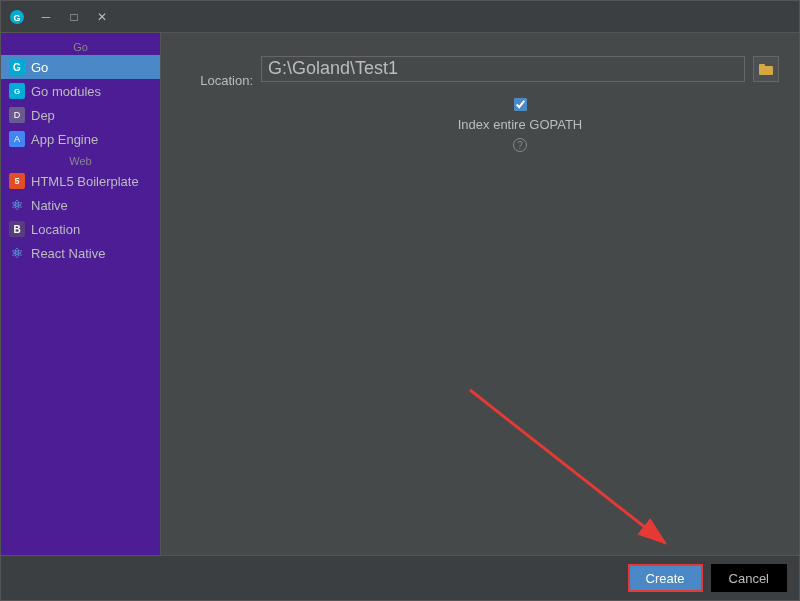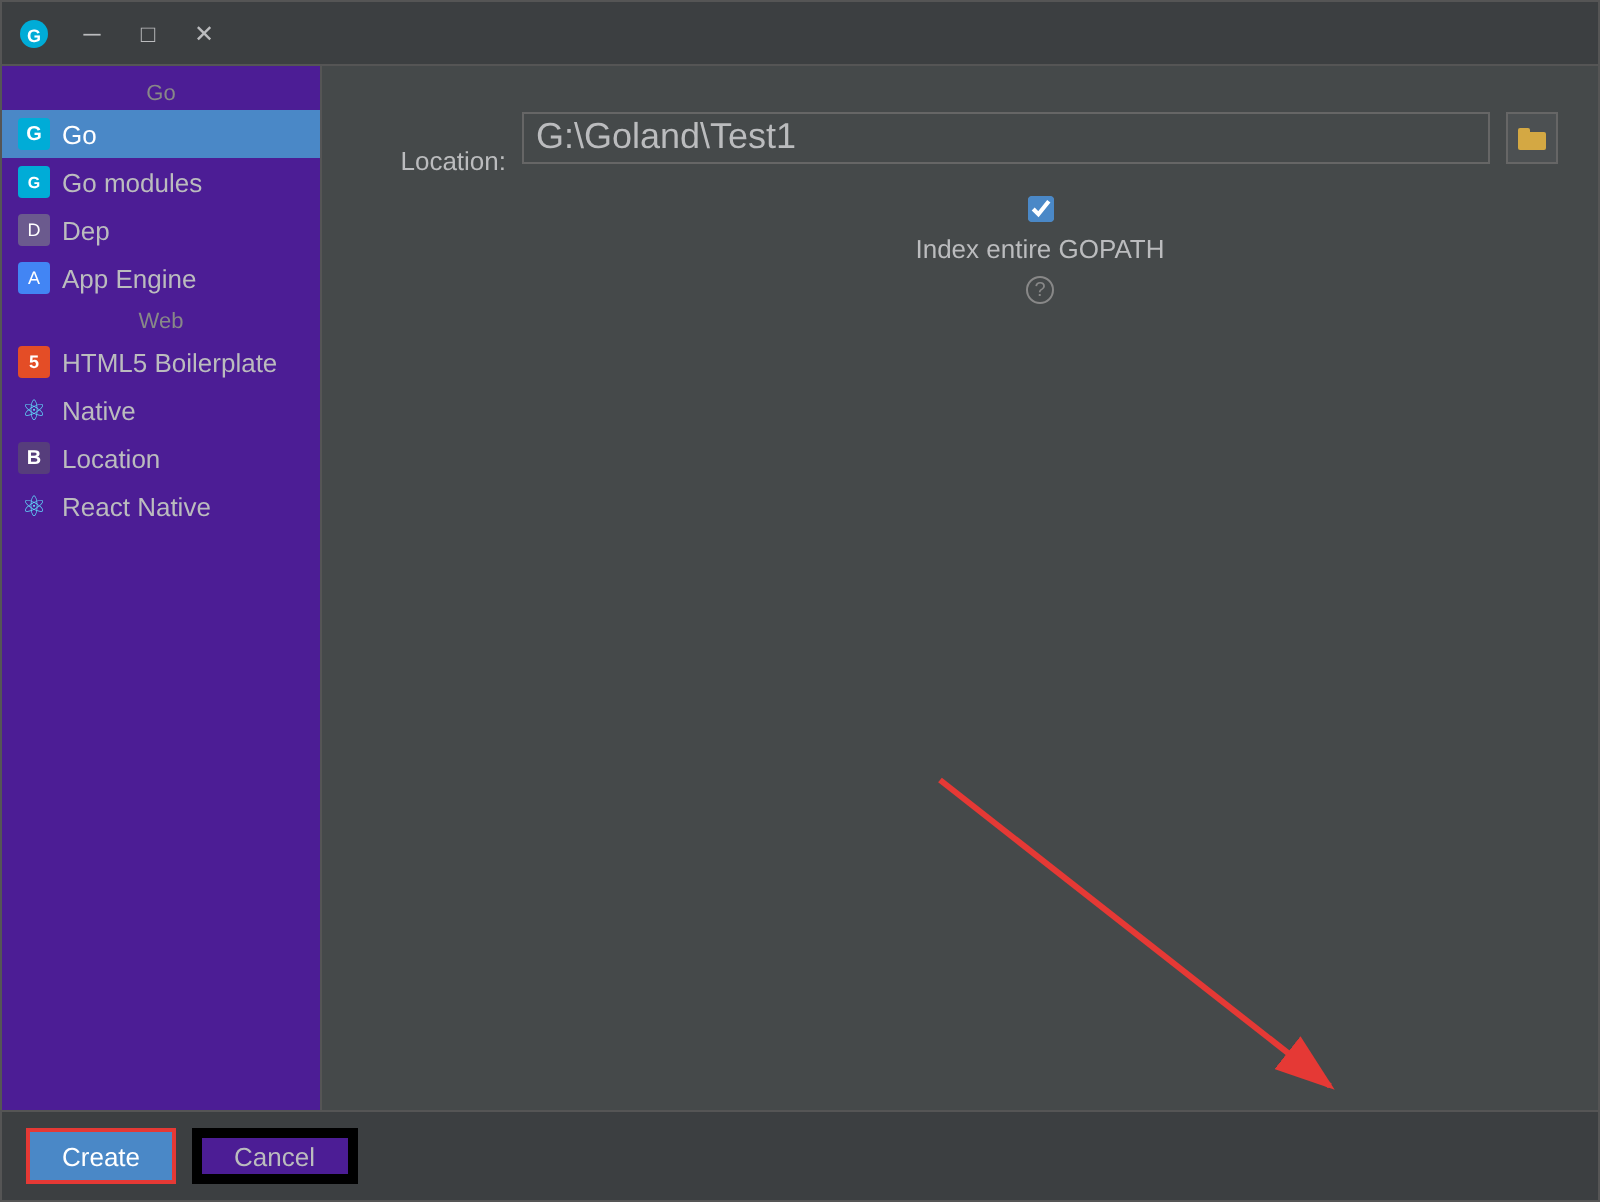--- a/index.html
+++ b/index.html
@@ -271,32 +271,32 @@
     }
 
     .spacer { flex: 1; }
 
     
     .dialog-footer {
       background: #3c3f41;
       border-top: 1px solid #555;
       padding: 8px 12px;
       display: flex;
-      justify-content: flex-start;
+      justify-content: flex-end;
       gap: 8px;
       align-items: center;
     }
 
     .btn {
       padding: 5px 16px;
       font-size: 13px;
       cursor: pointer;
-      border: 5px solid #000000;
-      color: #bbbcbe;
-      background: #4c1d95;
+      border: 2px solid #000000;
+      color: #bbbcbe;
+      background: #000000;
       height: 28px;
       display: flex;
       align-items: center;
       justify-content: center;
     }
     .btn-primary {
       background: #4a88c7;
       border: 2px solid #e53935;
       color: #fff;
     }

